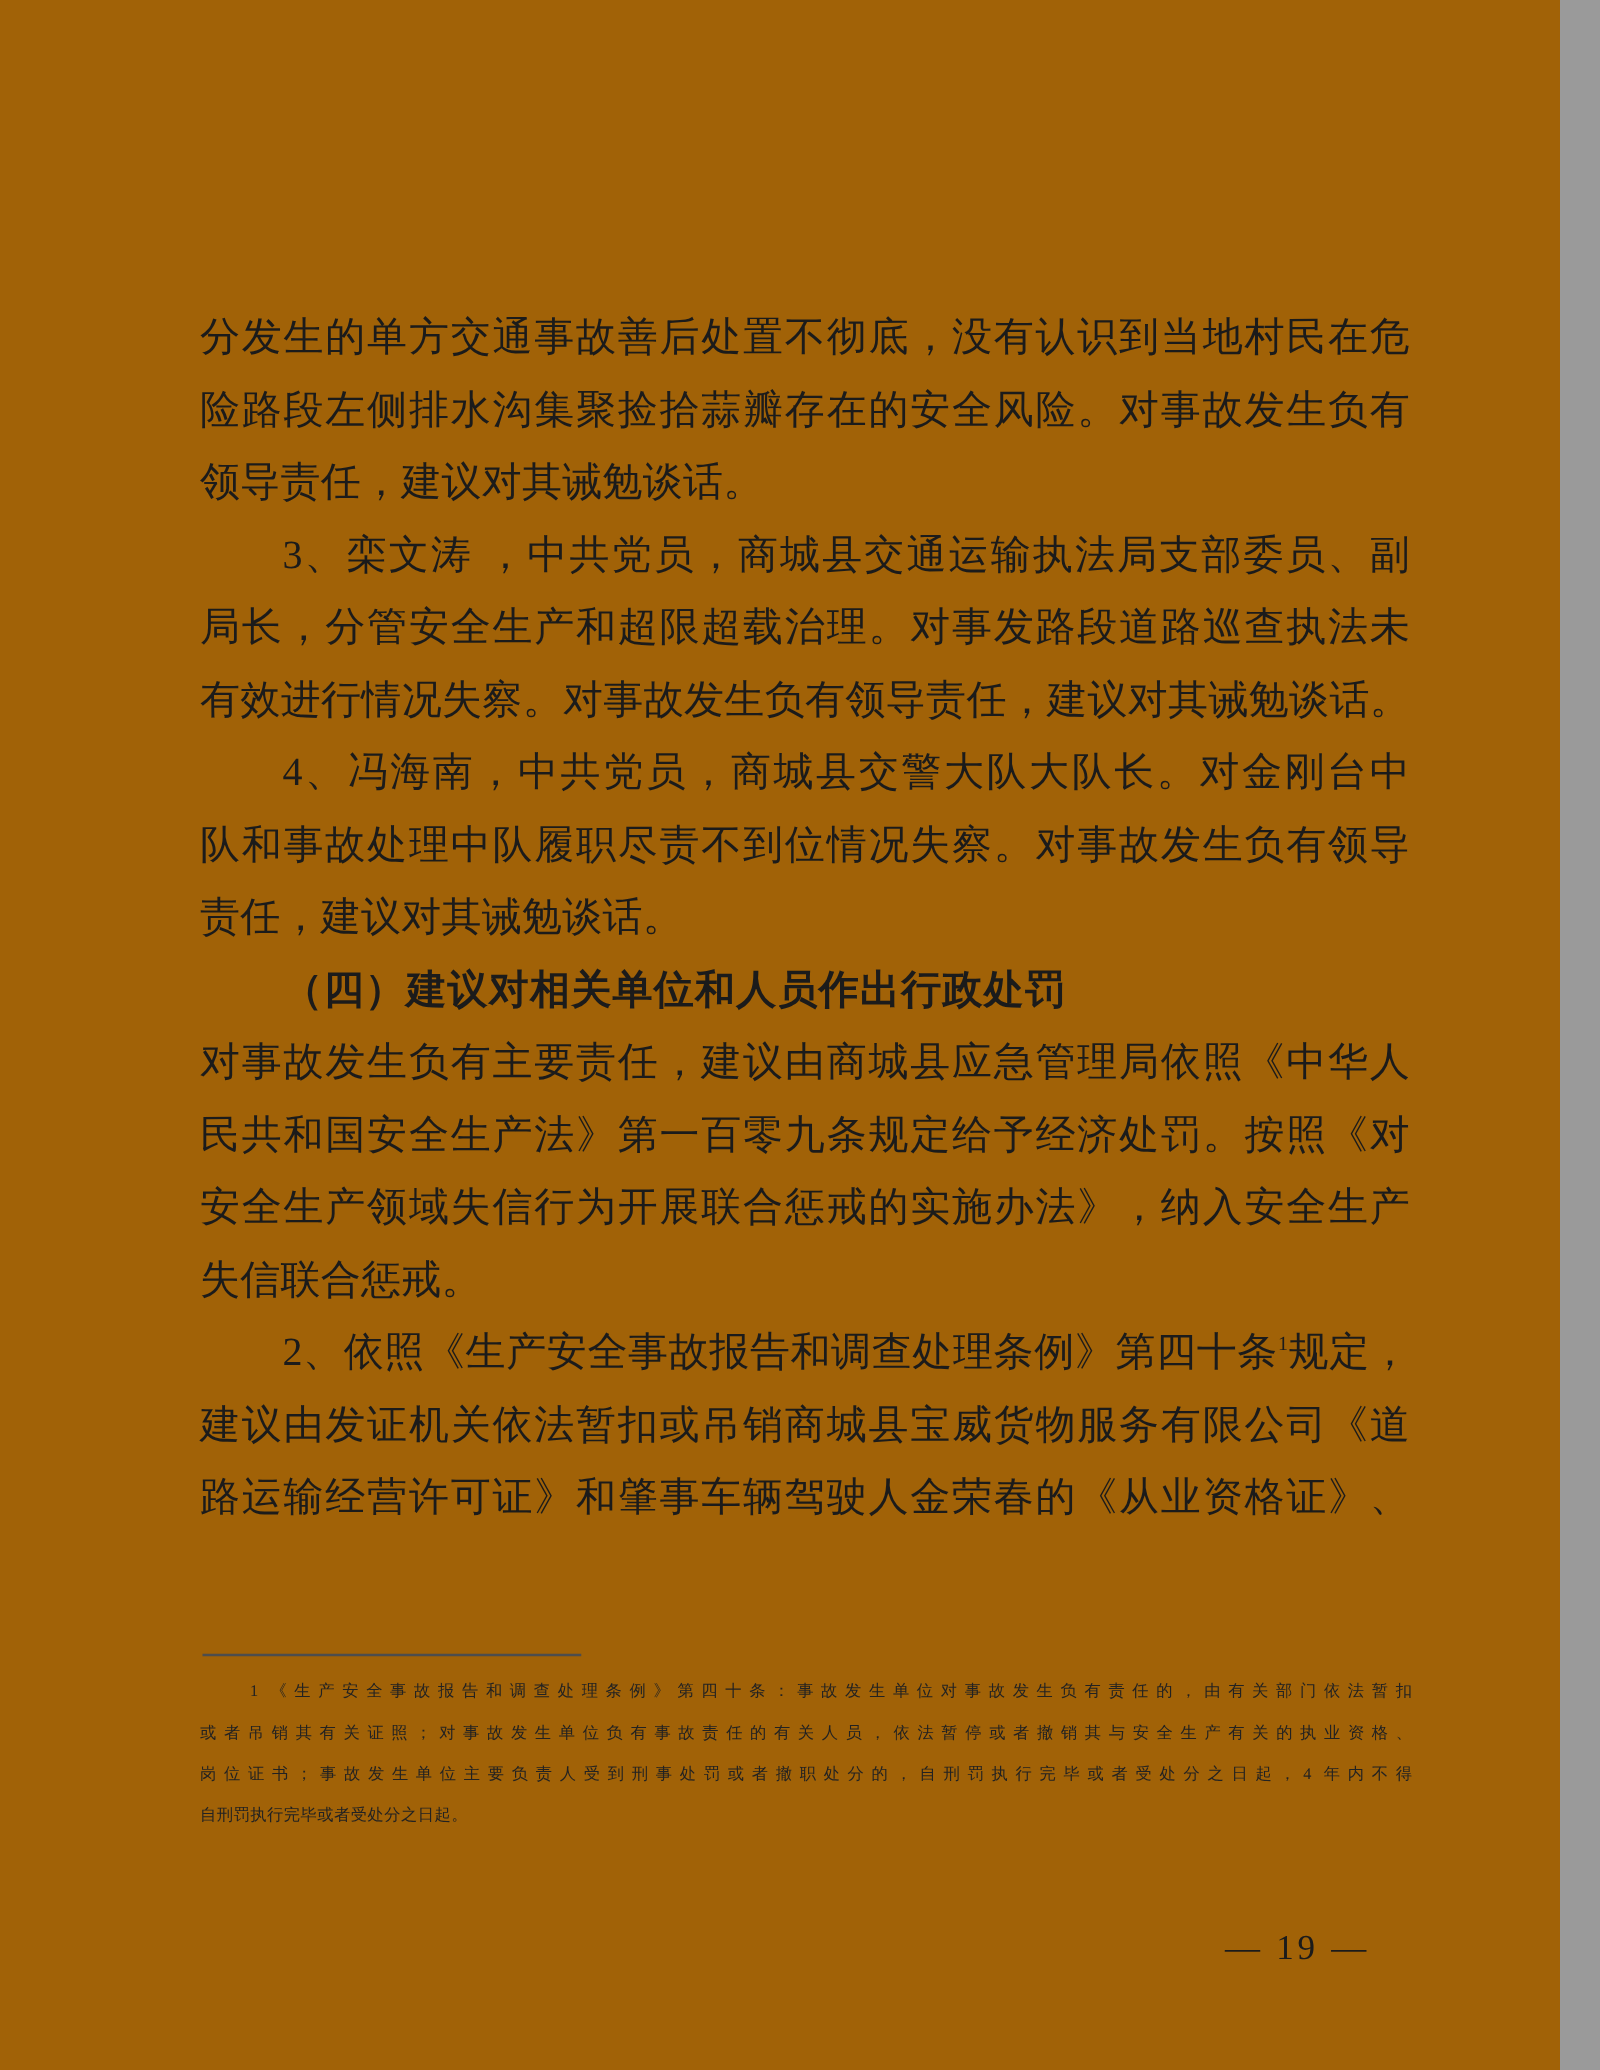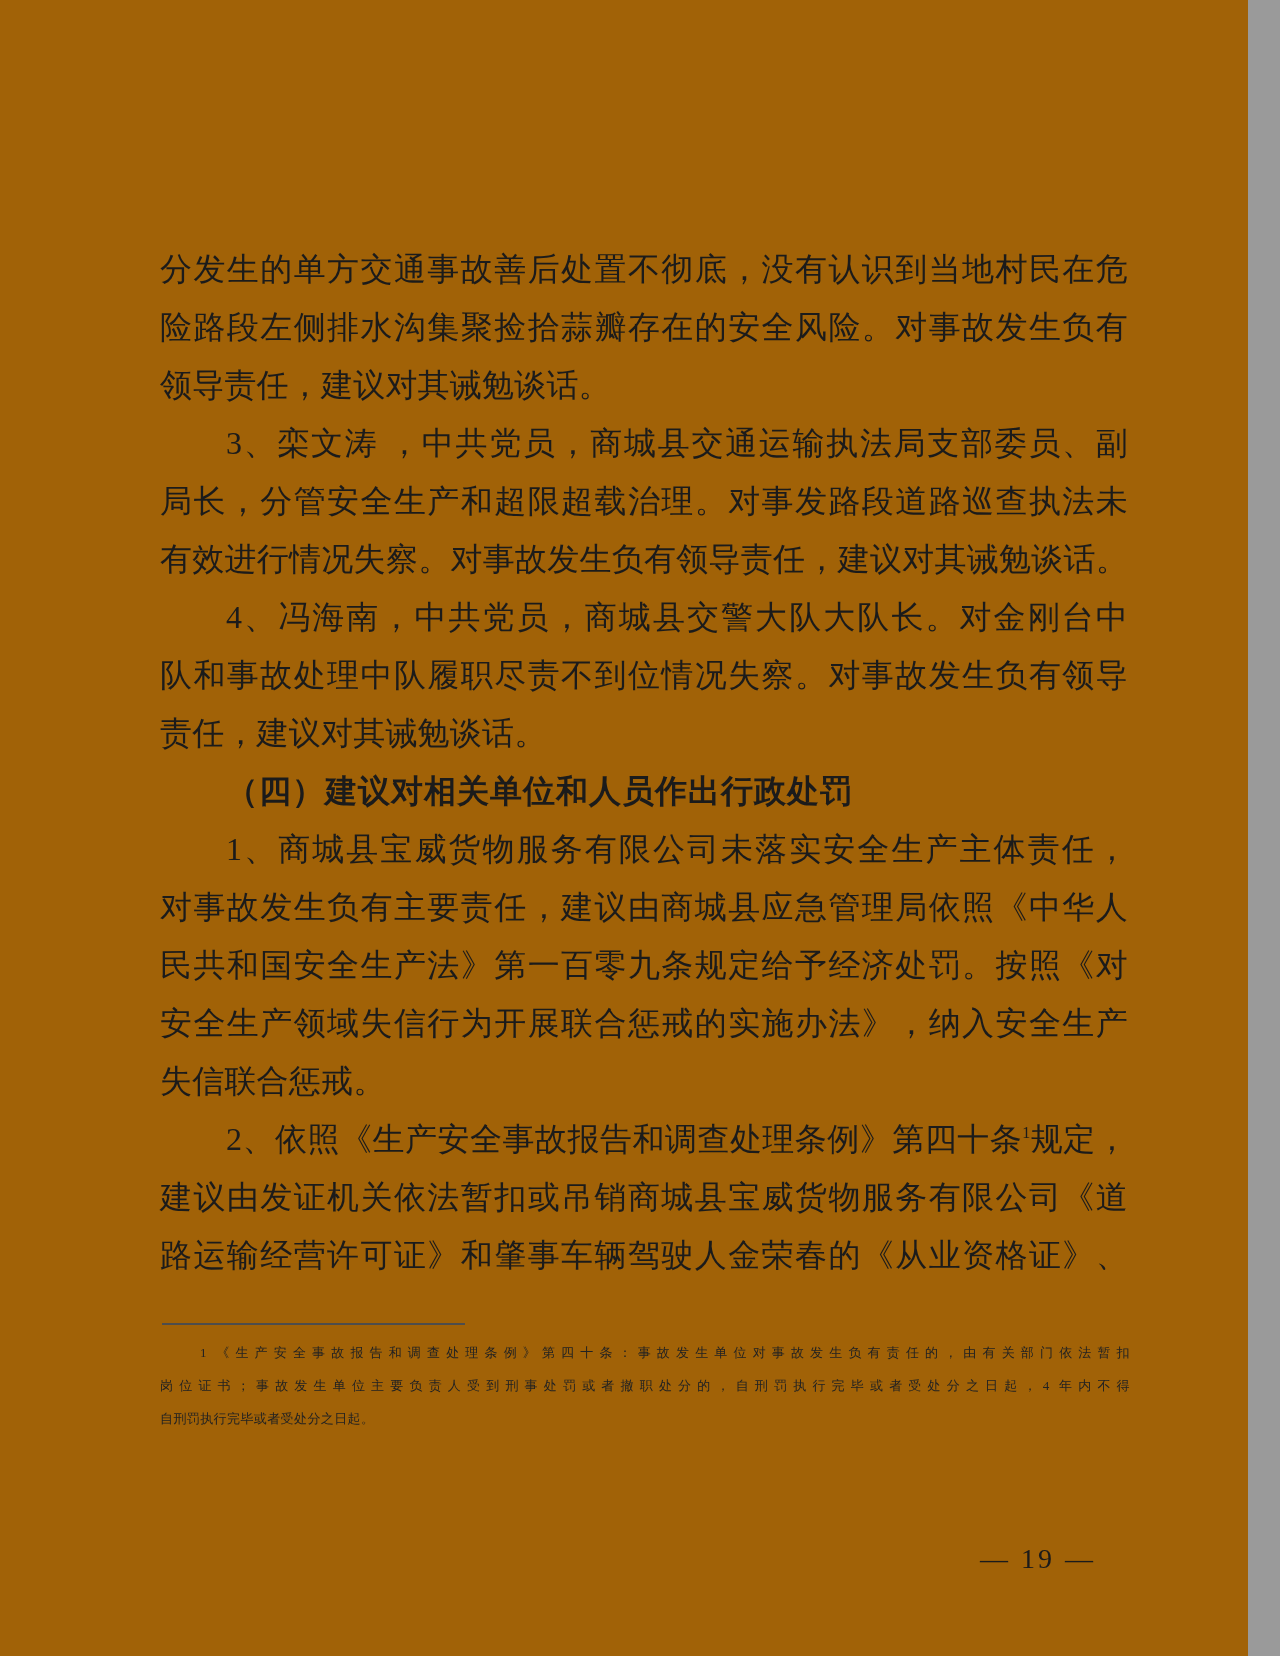--- a/index.html
+++ b/index.html
@@ -78,29 +78,29 @@
       <div class="line justify">分发生的单方交通事故善后处置不彻底，没有认识到当地村民在危</div>
       <div class="line justify">险路段左侧排水沟集聚捡拾蒜瓣存在的安全风险。对事故发生负有</div>
       <div class="line">领导责任，建议对其诫勉谈话。</div>
       <div class="line justify indent">3、栾文涛 ，中共党员，商城县交通运输执法局支部委员、副</div>
       <div class="line justify">局长，分管安全生产和超限超载治理。对事发路段道路巡查执法未</div>
       <div class="line justify">有效进行情况失察。对事故发生负有领导责任，建议对其诫勉谈话。</div>
       <div class="line justify indent">4、冯海南，中共党员，商城县交警大队大队长。对金刚台中</div>
       <div class="line justify">队和事故处理中队履职尽责不到位情况失察。对事故发生负有领导</div>
       <div class="line">责任，建议对其诫勉谈话。</div>
       <div class="line indent bold">（四）建议对相关单位和人员作出行政处罚</div>
-      <div class="line justify indent">1、商城县宝威货物服务有限公司未落实安全生产主体责任，</div>
       <div class="line justify">对事故发生负有主要责任，建议由商城县应急管理局依照《中华人</div>
       <div class="line justify">民共和国安全生产法》第一百零九条规定给予经济处罚。按照《对</div>
       <div class="line justify">安全生产领域失信行为开展联合惩戒的实施办法》，纳入安全生产</div>
       <div class="line">失信联合惩戒。</div>
       <div class="line justify indent">2、依照《生产安全事故报告和调查处理条例》第四十条<sup>1</sup>规定，</div>
       <div class="line justify">建议由发证机关依法暂扣或吊销商城县宝威货物服务有限公司《道</div>
       <div class="line justify">路运输经营许可证》和肇事车辆驾驶人金荣春的《从业资格证》、</div>
     </div>
   <div class="footnote-sep"></div>
   <div class="footnote">
       <div class="fline justify indent">1 《生产安全事故报告和调查处理条例》第四十条：事故发生单位对事故发生负有责任的，由有关部门依法暂扣</div>
+      <div class="fline justify">或者吊销其有关证照；对事故发生单位负有事故责任的有关人员，依法暂停或者撤销其与安全生产有关的执业资格、</div>
       <div class="fline justify">岗位证书；事故发生单位主要负责人受到刑事处罚或者撤职处分的，自刑罚执行完毕或者受处分之日起，4 年内不得</div>
       <div class="fline">自刑罚执行完毕或者受处分之日起。</div>
     </div>
   <div class="page-number">— 19 —</div>
 </div>
 
 </body></html>

